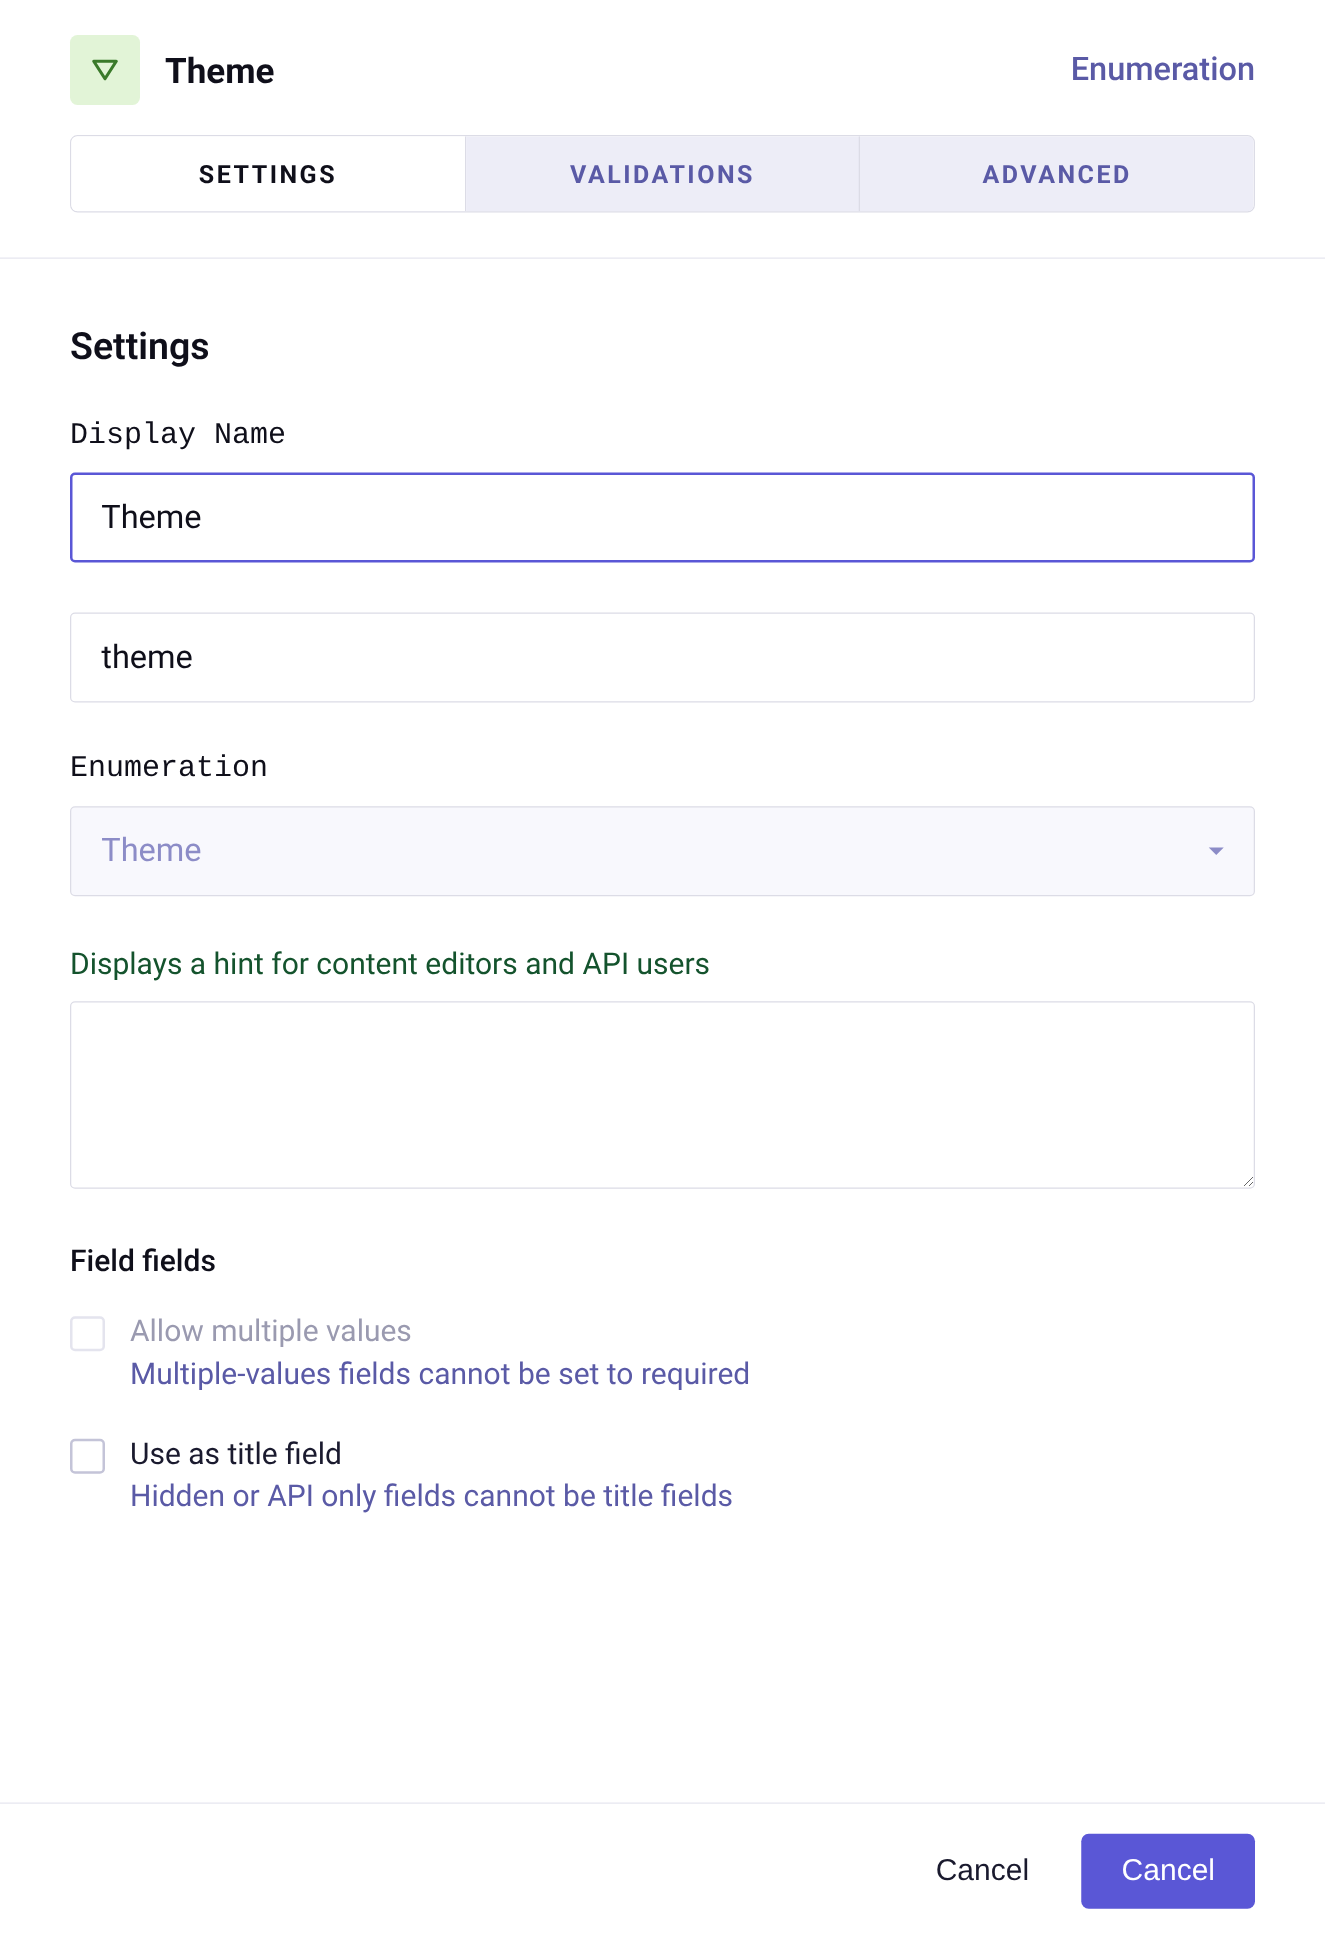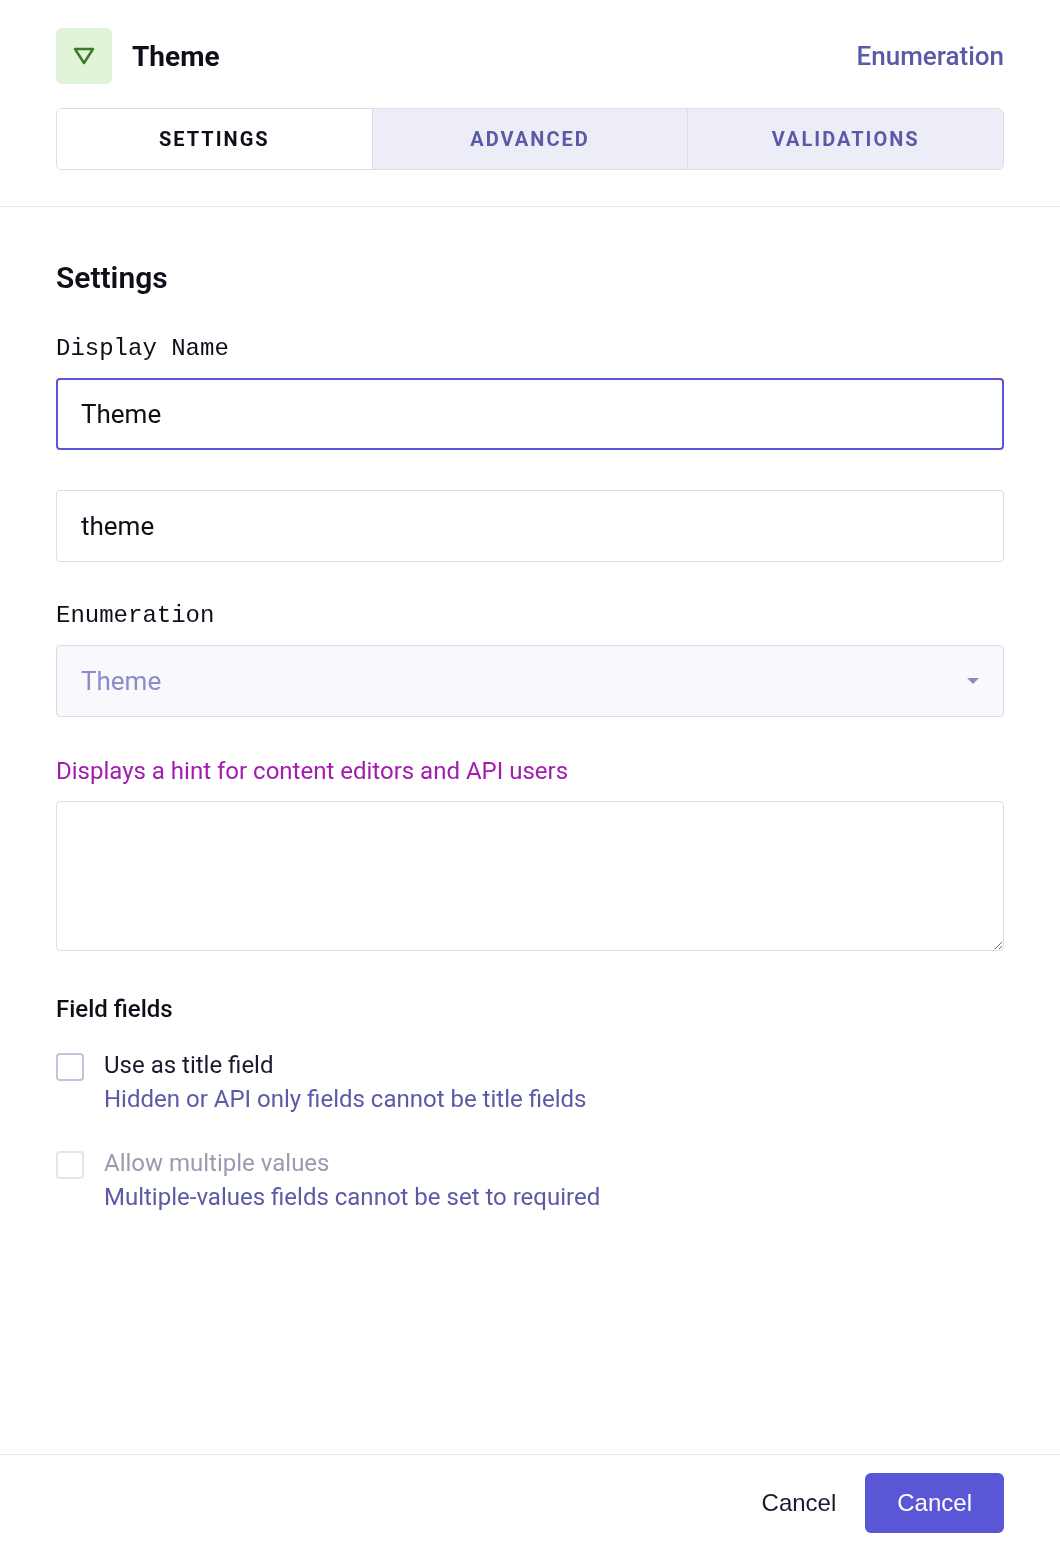--- a/index.html
+++ b/index.html
@@ -111,21 +111,21 @@
       margin-bottom: 16px;
       display: block;
       font-family: Liberation Mono, monospace;
     }
     .optional {
       color: #6464b3;
       font-weight: 400;
     }
     .hint {
       font-size: 24px;
-      color: #a21caf;
+      color: #14532d;
       margin-bottom: 16px;
       margin-top: 8px;
     }
     .text-input {
       width: 100%;
       padding: 20px 24px;
       font-size: 26px;
       border: 1px solid #dcdce6;
       border-radius: 4px;
       color: #0f0f1a;
@@ -213,26 +213,26 @@
     }
     .option-hint {
       font-size: 24px;
       color: #5a5aa6;
     }
     .footer {
       position: absolute;
       bottom: 0;
       left: 0;
       right: 0;
-      height: 96px;
+      height: 108px;
       border-top: 1px solid #e6e6f0;
       display: flex;
       align-items: center;
       justify-content: flex-end;
-      gap: 29px;
+      gap: 42px;
       padding: 0 56px;
       background: #ffffff;
     }
     .btn-cancel {
       font-size: 24px;
       color: #1a1a2e;
       background: none;
       border: none;
       cursor: pointer;
       font-weight: 500;
@@ -258,22 +258,22 @@
         <path d="M2 2 L20 2 L11 16 Z" stroke="#3a7a2a" stroke-width="2.5" fill="none" stroke-linejoin="round"></path>
       </svg>
     </div>
     <div class="header-title">Theme</div>
   </div>
   <div class="header-type">Enumeration</div>
 </div>
 
 <div class="tabs">
   <div class="tab active">SETTINGS</div>
+  <div class="tab">VALIDATIONS</div>
   <div class="tab">ADVANCED</div>
-  <div class="tab">VALIDATIONS</div>
 </div>
 
 <div class="divider"></div>
 
 <div class="scroll-area">
   <div class="section-title">Settings</div>
 
   <div class="field-group">
     <label class="field-label">Display Name</label>
     <input class="text-input focused" type="text" value="Theme" style="">
@@ -294,33 +294,33 @@
   </div>
 
   <div class="field-group">
     <div class="hint">Displays a hint for content editors and API users</div>
     <textarea class="textarea-input" style=""></textarea>
   </div>
 
   <div class="options-title">Field fields</div>
 
   <div class="option-row">
+    <div class="checkbox disabled"></div>
+    <div class="option-text">
+      <div class="option-label disabled">Allow multiple values</div>
+      <div class="option-hint">Multiple-values fields cannot be set to required</div>
+    </div>
+  </div>
+
+  <div class="option-row">
     <div class="checkbox"></div>
     <div class="option-text">
       <div class="option-label">Use as title field</div>
       <div class="option-hint">Hidden or API only fields cannot be title fields</div>
     </div>
   </div>
 
-  <div class="option-row">
-    <div class="checkbox disabled"></div>
-    <div class="option-text">
-      <div class="option-label disabled">Allow multiple values</div>
-      <div class="option-hint">Multiple-values fields cannot be set to required</div>
-    </div>
-  </div>
-
 </div>
 
 <div class="footer">
   <button class="btn-cancel">Cancel</button>
   <button class="btn-primary">Cancel</button>
 </div>
 
 </body></html>

